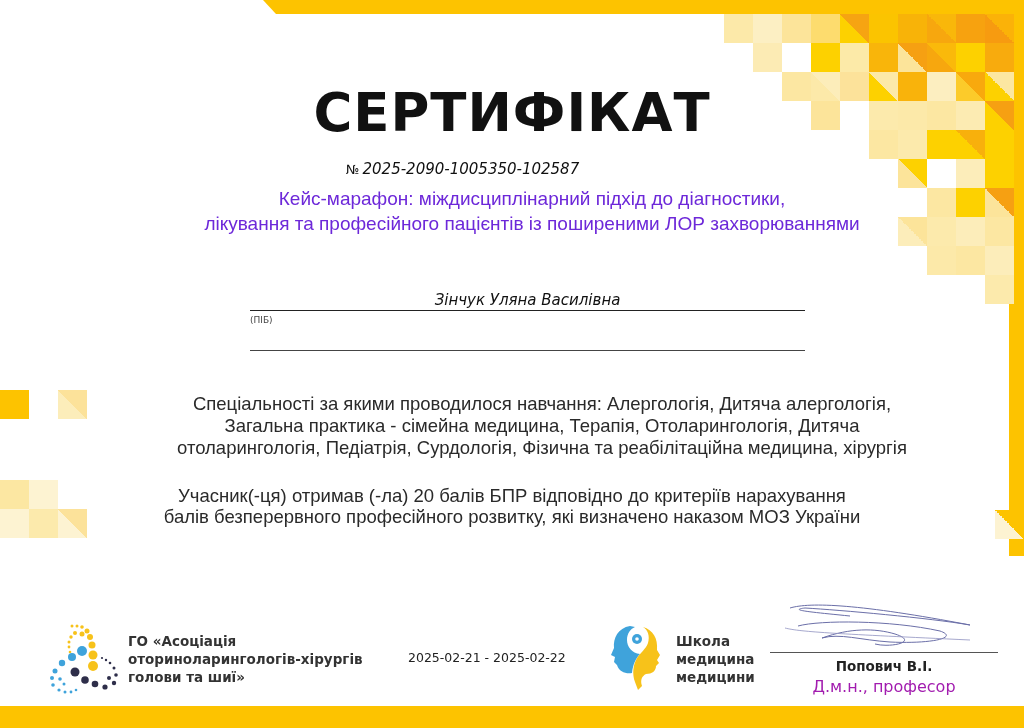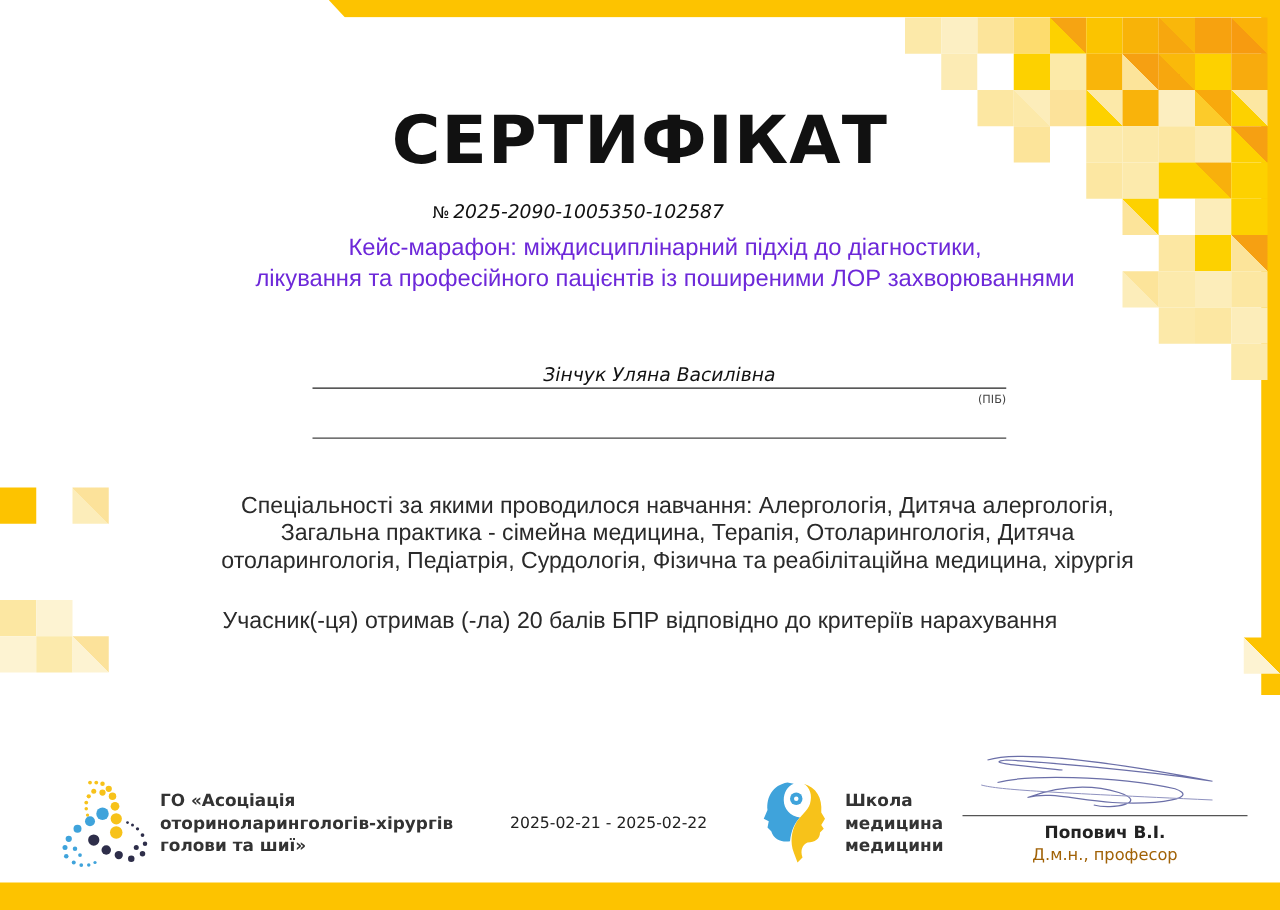--- a/index.html
+++ b/index.html
@@ -39,21 +39,21 @@
   .cert-no .no-value { font-style: italic; }
   .course {
     position: absolute; left: 100px; width: 864px; top: 186px; text-align: center;
     font-family: "Liberation Sans", sans-serif; font-size: 19px; line-height: 25px; color: #6d28d9;
   }
   .name {
     position: absolute; left: 250px; width: 555px; top: 291px; text-align: center;
     font-size: 15px; font-style: italic; color: #111;
   }
   .line1 { position: absolute; left: 250px; top: 310px; width: 555px; height: 1px; background: #222; }
-  .pib { position: absolute; left: 250px; width: 555px; top: 315px; text-align: right; font-size: 9px; color: #444; }
+  .pib { position: absolute; left: 250px; width: 555px; top: 315px; text-align: left; font-size: 9px; color: #444; }
   .line2 { position: absolute; left: 250px; top: 350px; width: 555px; height: 1px; background: #444; }
   .specs {
     position: absolute; left: 100px; width: 884px; top: 393px; text-align: center;
     font-family: "Liberation Sans", sans-serif; font-size: 18.5px; line-height: 22px; color: #2a2a2a;
   }
   .bpr {
     position: absolute; left: 90px; width: 844px; top: 485px; text-align: center;
     font-family: "Liberation Sans", sans-serif; font-size: 18.5px; line-height: 21px; color: #2a2a2a;
   }
   .org {
@@ -63,21 +63,21 @@
   .school {
     position: absolute; left: 676px; top: 632px; font-size: 13.5px; font-weight: bold; line-height: 18px; color: #333;
   }
   .sig-line { position: absolute; left: 770px; top: 652px; width: 228px; height: 1px; background: #555; }
   .signer-name {
     position: absolute; left: 770px; width: 228px; top: 658px; text-align: center;
     font-size: 13.5px; font-weight: bold; color: #222;
   }
   .signer-title {
     position: absolute; left: 770px; width: 228px; top: 677px; text-align: center;
-    font-size: 13px; color: #a16207;
+    font-size: 16px; color: #a21caf;
   }
 </style>
 </head>
 <body>
 
 <div class="top-bar"></div>
 <div class="right-bar"></div>
 <div class="bottom-bar"></div>
 
 <div class="mosaic">
@@ -172,20 +172,21 @@
 <div class="line2"></div>
 
 <div class="specs">
   <div>Спеціальності за якими проводилося навчання: Алергологія, Дитяча алергологія,</div>
   <div>Загальна практика - сімейна медицина, Терапія, Отоларингологія,  Дитяча</div>
   <div>отоларингологія, Педіатрія, Сурдологія, Фізична та реабілітаційна медицина, хірургія</div>
 </div>
 
 <div class="bpr">
   <div>Учасник(-ця) отримав (-ла) 20 балів БПР відповідно до критеріїв нарахування</div>
+  <div>балів безперервного професійного розвитку, які визначено наказом МОЗ України</div>
 </div>
 
 <div class="abs" style="left:44px;top:622px;width:76px;height:72px;">
   <svg width="76" height="72" viewBox="0 0 76 72">
     <g fill="#F7C21A">
       <circle cx="28" cy="4" r="1.5"></circle>
         <circle cx="33" cy="4" r="1.5"></circle>
         <circle cx="38" cy="5" r="1.8"></circle>
       <circle cx="43" cy="9" r="2.5"></circle>
         <circle cx="46" cy="15" r="3"></circle>

